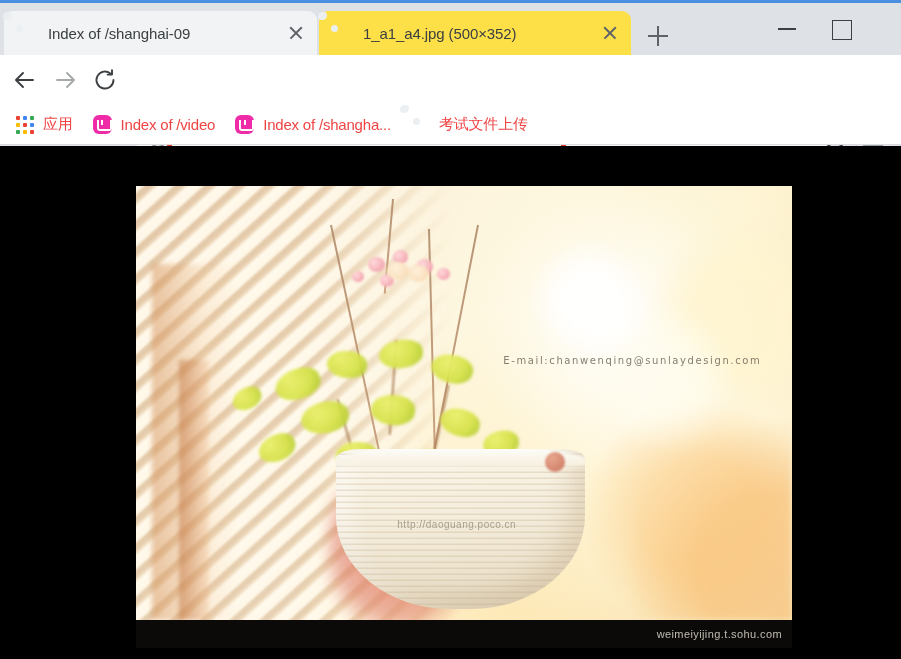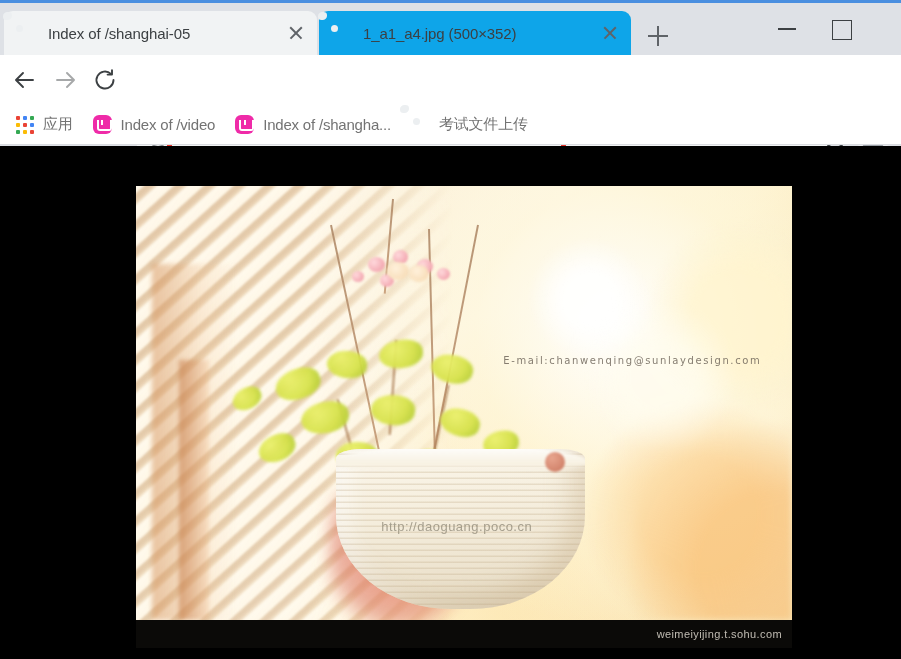--- a/index.html
+++ b/index.html
@@ -22,21 +22,21 @@
     position: absolute; top: 3px; left: 0; width: 901px; height: 52px;
     background: #dee1e6;
   }
   .tab {
     position: absolute; top: 8px; height: 44px;
     display: flex; align-items: center;
     border-radius: 9px 9px 0 0;
     padding: 0 10px;
   }
   .tab-1 { left: 4px; width: 313px; background: #f1f3f4; }
-  .tab-2 { left: 319px; width: 312px; background: #0ea5e9; }
+  .tab-2 { left: 319px; width: 312px; background: #fde047; }
   .tab-fav {
     width: 22px; height: 22px; flex: 0 0 22px; margin-right: 12px;
     position: relative;
   }
   .globe {
     width: 21px; height: 21px; border-radius: 50%;
     background: #6b7176;
     position: relative; overflow: hidden;
     box-shadow: inset 0 0 0 1px #595e63;
   }
@@ -161,21 +161,21 @@
   
   .bookmarks {
     position: absolute; top: 105px; left: 0; width: 901px; height: 40px;
     background: #ffffff;
     display: flex; align-items: center;
     border-bottom: 1px solid #dadce0;
   }
   .bm {
     display: flex; align-items: center; height: 30px;
     padding: 0 8px; margin-left: 4px; border-radius: 4px;
-    font-size: 15px; color: #737373; white-space: nowrap;
+    font-size: 15px; color: #ef4444; white-space: nowrap;
   }
   .bm:first-child { margin-left: 8px; }
   .bm-label { margin-left: 9px; letter-spacing: -0.2px; }
 
   .ic-apps {
     width: 18px; height: 18px;
     display: grid; grid-template-columns: repeat(3, 4px);
     grid-template-rows: repeat(3, 4px); gap: 3px;
   }
   .ic-apps i { display: block; width: 4px; height: 4px; border-radius: 1px; }
@@ -356,21 +356,21 @@
     position: absolute; left: 0; right: 0; top: 31%;
     text-align: center;
     color: #7a7466;
     font-size: 12.5px; letter-spacing: 1.6px;
     font-family: "DejaVu Sans", sans-serif;
     opacity: .78;
   }
   .pot-url {
     position: absolute; left: 0; right: 8px; top: 44%;
     text-align: center; color: #87806f;
-    font-size: 13px; letter-spacing: .5px;
+    font-size: 10px; letter-spacing: .5px;
     opacity: .7;
   }
 
   .email-wm {
     position: absolute; left: 56%; top: 39%;
     color: #6b6257; font-size: 10px; letter-spacing: 1.6px;
     font-family: "DejaVu Sans", sans-serif;
     opacity: .82; white-space: nowrap;
   }
 
@@ -390,21 +390,21 @@
 <body>
 
 <div id="app">
 
   <div class="top-accent"></div>
 
   <div class="tabstrip">
 
     <div class="tab tab-1">
       <span class="tab-fav"><span class="globe"></span></span>
-      <span class="tab-title">Index of /shanghai-05</span>
+      <span class="tab-title">Index of /shanghai-09</span>
       <span class="tab-close"></span>
     </div>
 
     <div class="tab tab-2">
       <span class="tab-fav"><span class="globe"></span></span>
       <span class="tab-title">1_a1_a4.jpg (500×352)</span>
       <span class="tab-close"></span>
     </div>
 
     <div class="newtab"></div>

